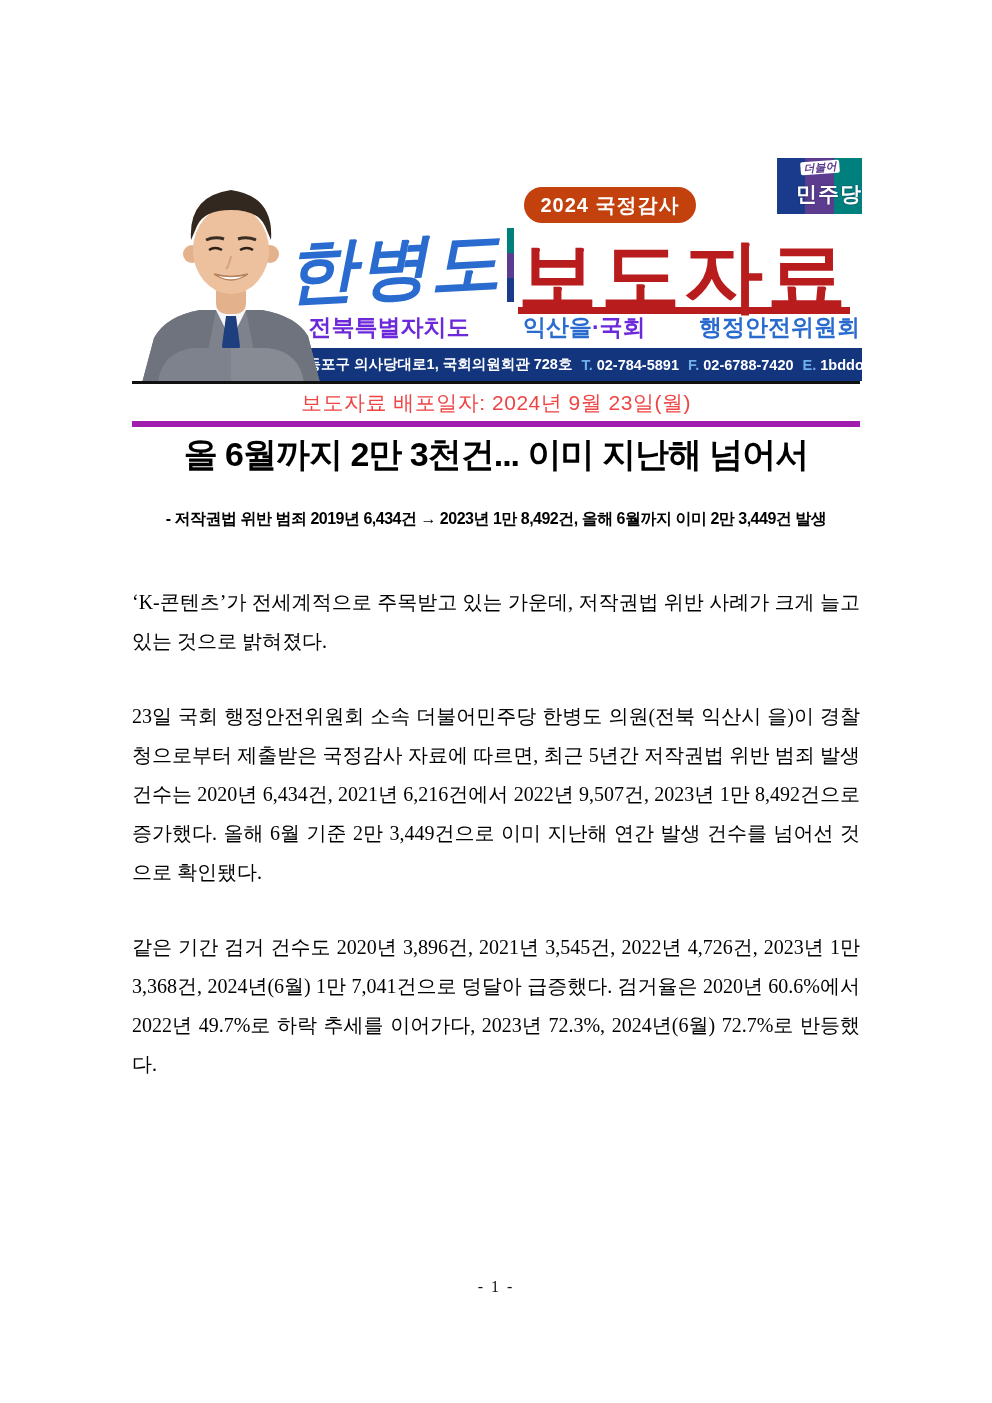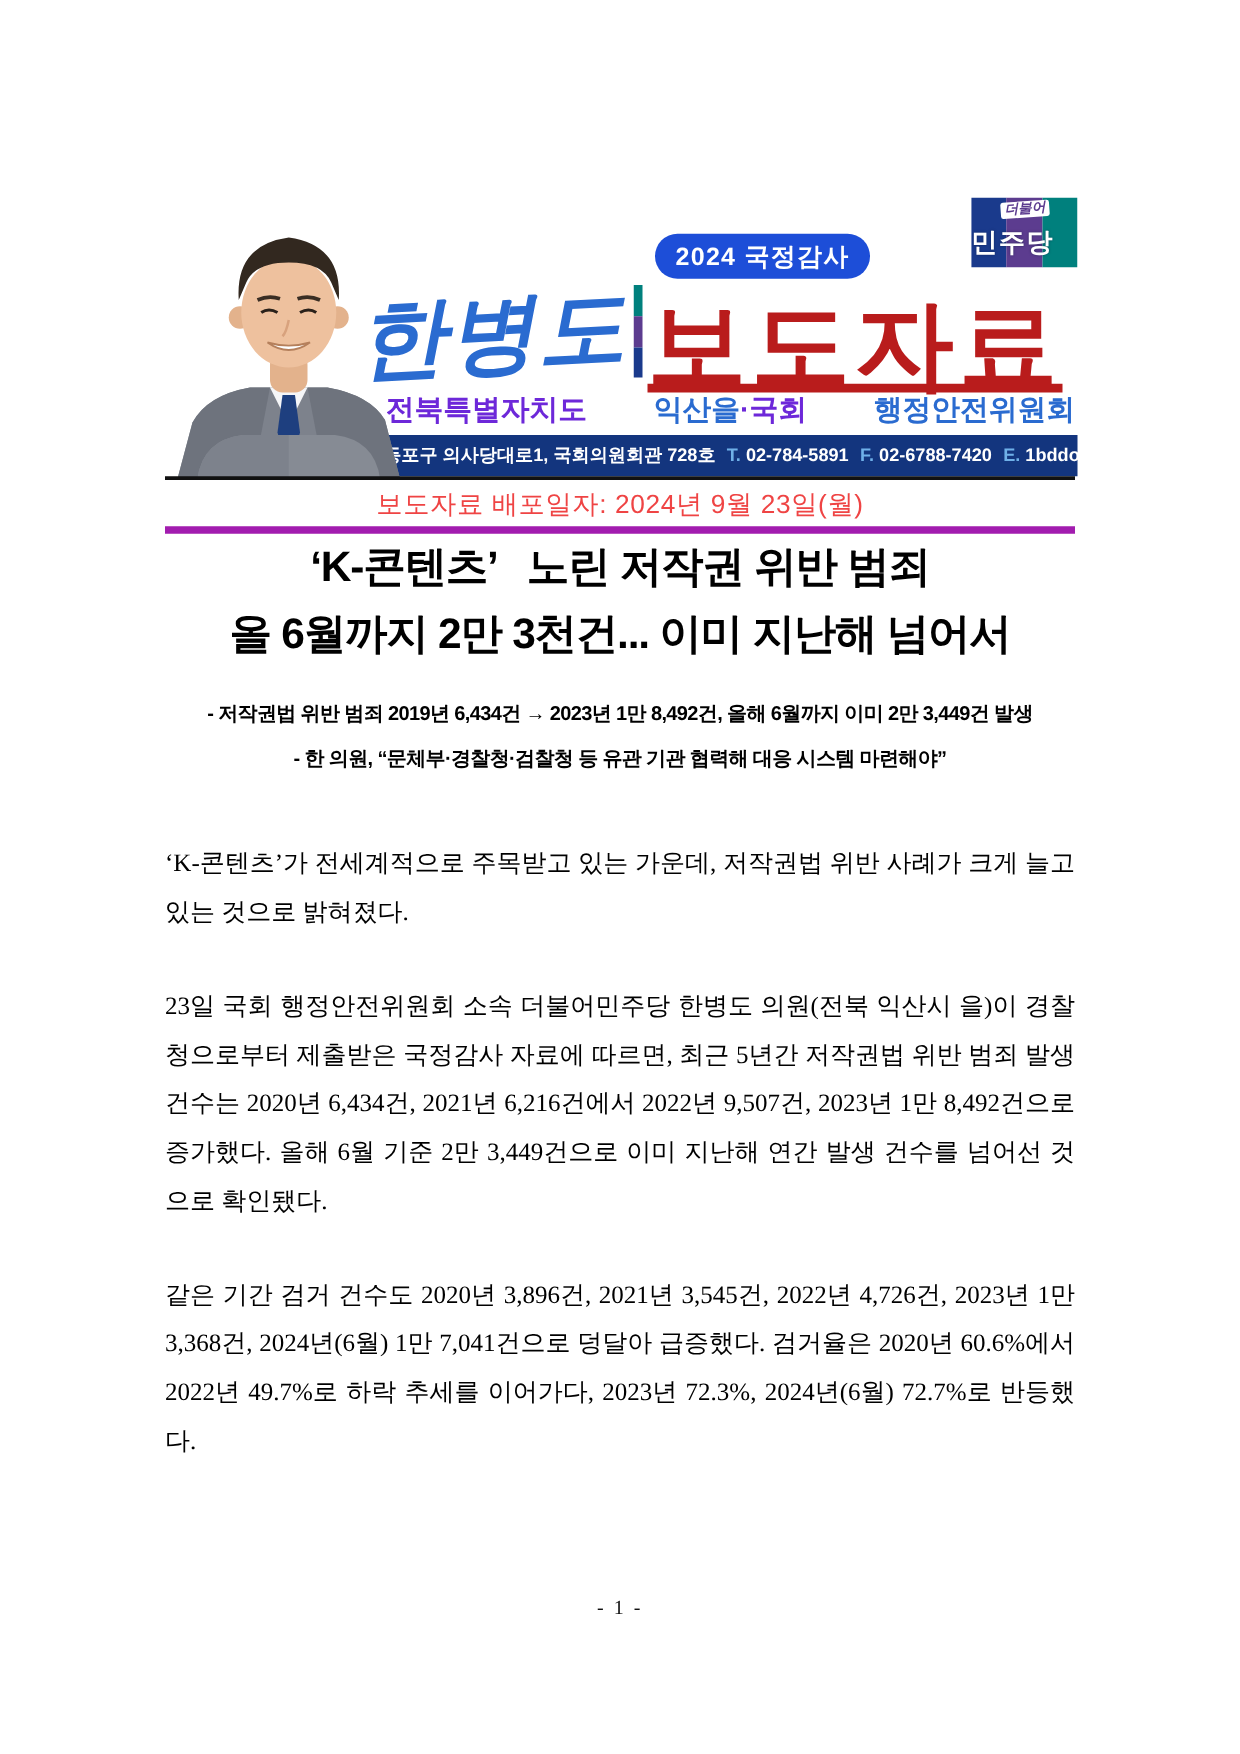--- a/index.html
+++ b/index.html
@@ -30,28 +30,28 @@
   .party-logo .band { flex: 1; height: 100%; }
   .party-logo .band.navy  { background: #1a3a8c; }
   .party-logo .band.purple{ background: #5c3c8f; }
   .party-logo .band.teal  { background: #00807d; }
   .party-logo .logo-top {
     position: absolute; top: 3px; left: 50%; transform: translateX(-50%) rotate(-4deg);
     background: #fff; color: #5c3c8f; font-size: 11px; font-weight: 700;
     padding: 0 3px; line-height: 13px; border-radius: 2px; font-style: italic;
   }
   .party-logo .logo-bottom {
-    position: absolute; bottom: 6px; left: 0; right: 0; text-align: left;
+    position: absolute; bottom: 6px; left: 0; right: 0; text-align: right;
     color: #fff; font-size: 21px; font-weight: 900; letter-spacing: 1px;
     text-shadow: 0 0 2px rgba(10,25,60,.6);
   }
 
   .audit-badge {
     position: absolute; left: 524px; top: 187px; width: 172px; height: 36px;
-    background: #1d4ed8; border-radius: 18px;
+    background: #c2410c; border-radius: 18px;
     display: flex; align-items: center; justify-content: center;
     color: #fff; font-size: 20px; font-weight: 800; letter-spacing: 1px;
   }
 
   .name-calligraphy {
     position: absolute; left: 281px; top: 218px; width: 226px; height: 100px;
     display: flex; align-items: center; justify-content: center;
     color: #2a6bd0; font-size: 70px; font-weight: 900; font-style: italic;
     transform: rotate(-3deg); letter-spacing: 2px; white-space: nowrap;
   }
@@ -198,27 +198,25 @@
     </div>
 
     <div class="header-rule"></div>
   </div>
 
   <div class="date-row">보도자료 배포일자: 2024년 9월 23일(월)</div>
 
   <div class="content">
 
     <div class="title">
-      <div class="t-line">‘K-콘텐츠’   노린 저작권 위반 범죄</div>
       <div class="t-line">올 6월까지 2만 3천건... 이미 지난해 넘어서</div>
     </div>
 
     <div class="bullets">
       <div class="bullet">- 저작권법 위반 범죄 2019년 6,434건 → 2023년 1만 8,492건, 올해 6월까지 이미 2만 3,449건 발생</div>
-      <div class="bullet">- 한 의원, “문체부·경찰청·검찰청 등 유관 기관 협력해 대응 시스템 마련해야”</div>
     </div>
 
     <div class="body-text">
       <p>‘K-콘텐츠’가 전세계적으로 주목받고 있는 가운데, 저작권법 위반 사례가 크게 늘고 있는 것으로 밝혀졌다.</p>
       <p>23일 국회 행정안전위원회 소속 더불어민주당 한병도 의원(전북 익산시 을)이 경찰청으로부터 제출받은 국정감사 자료에 따르면, 최근 5년간 저작권법 위반 범죄 발생 건수는 2020년 6,434건, 2021년 6,216건에서 2022년 9,507건, 2023년 1만 8,492건으로 증가했다. 올해 6월 기준 2만 3,449건으로 이미 지난해 연간 발생 건수를 넘어선 것으로 확인됐다.</p>
       <p>같은 기간 검거 건수도 2020년 3,896건, 2021년 3,545건, 2022년 4,726건, 2023년 1만 3,368건, 2024년(6월) 1만 7,041건으로 덩달아 급증했다. 검거율은 2020년 60.6%에서 2022년 49.7%로 하락 추세를 이어가다, 2023년 72.3%, 2024년(6월) 72.7%로 반등했다.</p>
     </div>
 
   </div>
 

